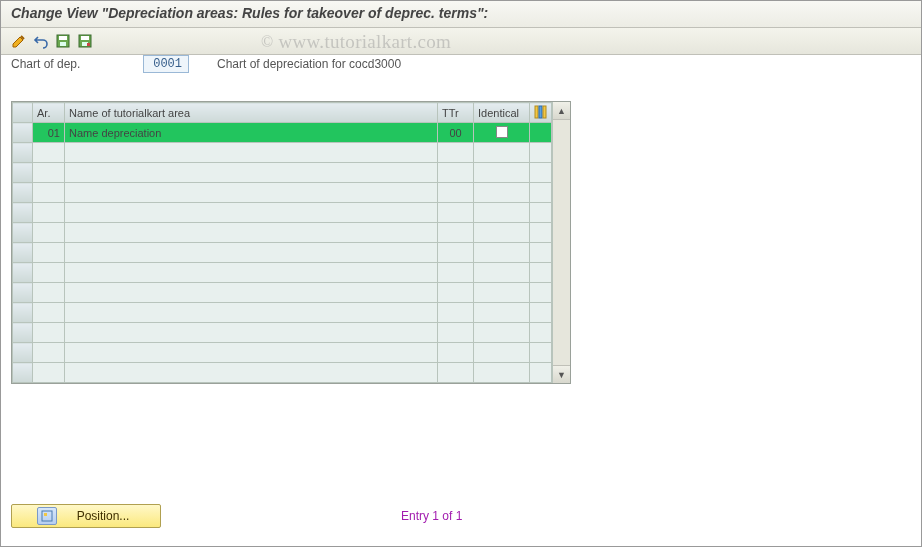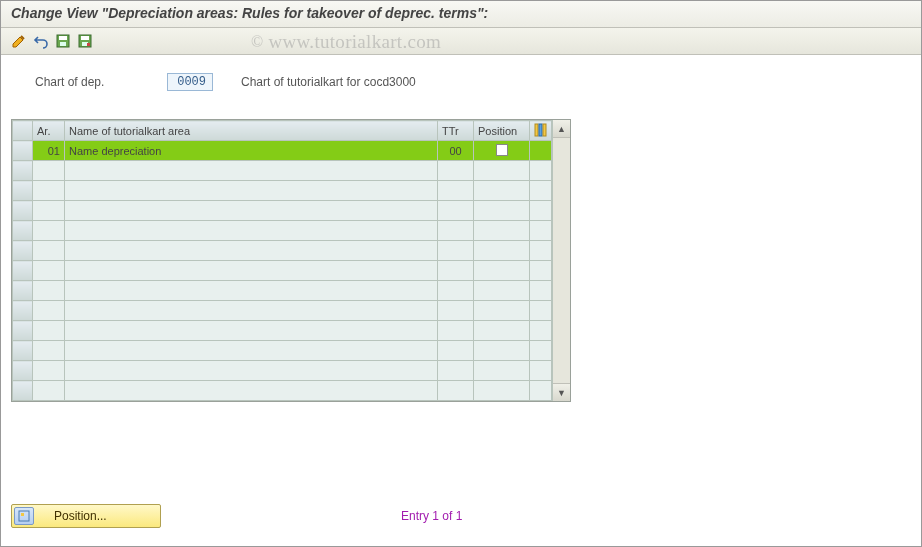--- a/index.html
+++ b/index.html
@@ -41,23 +41,22 @@
     display: inline-flex;
     align-items: center;
     justify-content: center;
     cursor: pointer;
     border-radius: 2px;
   }
 
   .info-row {
     display: flex;
     align-items: center;
-    padding: 18px 10px 14px 10px;
+    padding: 0 10px 14px 10px;
     gap: 12px;
-    margin-left: 24px;
   }
   .info-label { width: 120px; color: #555; }
   .info-value {
     border: 1px solid #9ab8d6;
     background: #eef5fb;
     padding: 1px 6px;
     min-width: 46px;
     text-align: right;
     font-family: "Courier New", monospace;
     color: #355d8a;
@@ -98,21 +97,21 @@
   .th-name { }
   .th-ttr { width: 36px; }
   .th-ident { width: 56px; }
   .th-cfg { width: 22px; text-align:center; padding:2px 1px; }
 
   table.grid td {
     background: #e8f0ee;
     font-size: 11px;
     padding: 2px 4px;
   }
-  tr.data-row td { background: #84cc16; }
+  tr.data-row td { background: #22c55e; }
   td.cell-sel {
     background: linear-gradient(to bottom, #e4ecf0, #cdd9d7) !important;
     border: 1px solid #b8c4bc;
   }
   td.cell-ar { text-align: right; }
   td.cell-ttr { text-align: center; }
   td.cell-ident { text-align: center; }
   .chk {
     display:inline-block;
     width:12px; height:12px;
@@ -149,38 +148,39 @@
     align-items: center;
     gap: 20px;
     background: linear-gradient(to bottom, #fff8c8, #fbe97e);
     border: 1px solid #b0a050;
     border-radius: 2px;
     padding: 2px 8px 2px 2px;
     min-width: 150px;
     cursor: pointer;
     color: #403000;
     font-size: 12px;
+    justify-content: center;
   }
   .position-btn .icon-box {
     width: 20px; height: 18px;
     background: linear-gradient(to bottom,#d6e6fa,#b6cef0);
     border:1px solid #7a99c8;
     border-radius:2px;
     display:flex; align-items:center; justify-content:center;
   }
   .entry-status {
     position: absolute;
     left: 390px;
     color: #a21caf;
   }
 
   .watermark {
     position: absolute;
     top: 30px;
-    left: 250px;
+    left: 260px;
     font-size: 19px;
     font-family: Georgia, serif;
     color: rgba(149,149,149,0.45);
     pointer-events: none;
     font-weight: 400;
     letter-spacing: 0.3px;
   }
   .watermark .copy { font-size: 16px; vertical-align: 1px; }
 </style>
 </head>
@@ -216,34 +216,34 @@
         <rect x="5" y="9" width="6" height="4" fill="#dfe"></rect>
         <rect x="10" y="10" width="3" height="3" fill="#c44"></rect>
       </svg>
   </span>
 </div>
 
 <div class="watermark"><span class="copy">©</span> <span></span>www.tutorialkart.com</div>
 
 <div class="info-row">
   <span class="info-label">Chart of dep.</span>
-  <span class="info-value">0009</span>
-  <span class="info-desc">Chart of tutorialkart for cocd3000</span>
+  <span class="info-value">0001</span>
+  <span class="info-desc">Chart of depreciation for cocd3000</span>
 </div>
 
 <div class="table-wrap">
   <div class="grid-area">
     <table class="grid">
       <thead>
         <tr>
           <th class="th-sel"></th>
           <th class="th-ar">Ar.</th>
           <th class="th-name">Name of tutorialkart area</th>
           <th class="th-ttr">TTr</th>
-          <th class="th-ident">Position</th>
+          <th class="th-ident">Identical</th>
           <th class="th-cfg">
             <svg width="14" height="14" viewBox="0 0 14 14">
                 <rect x="1" y="1" width="3" height="12" fill="#f2c744" stroke="#b08b20"></rect>
                 <rect x="5" y="1" width="3" height="12" fill="#5aa0e0" stroke="#2a6aa8"></rect>
                 <rect x="9" y="1" width="3" height="12" fill="#f2c744" stroke="#b08b20"></rect>
               </svg>
           </th>
         </tr>
       </thead>
       <tbody id="grid-body">

